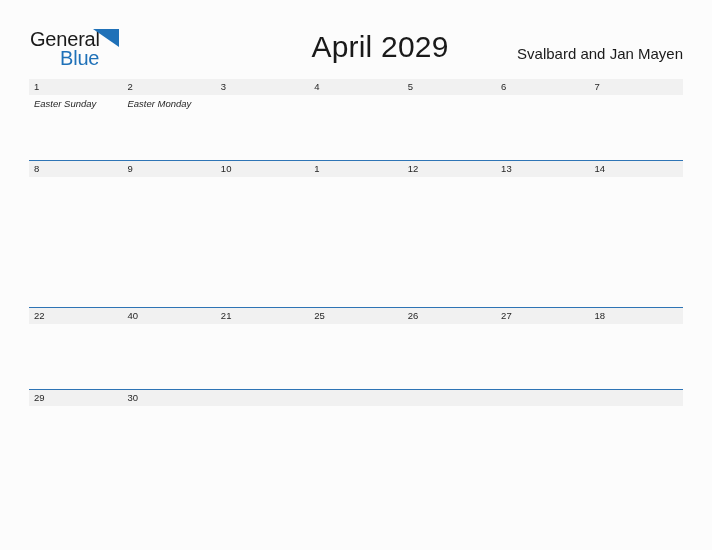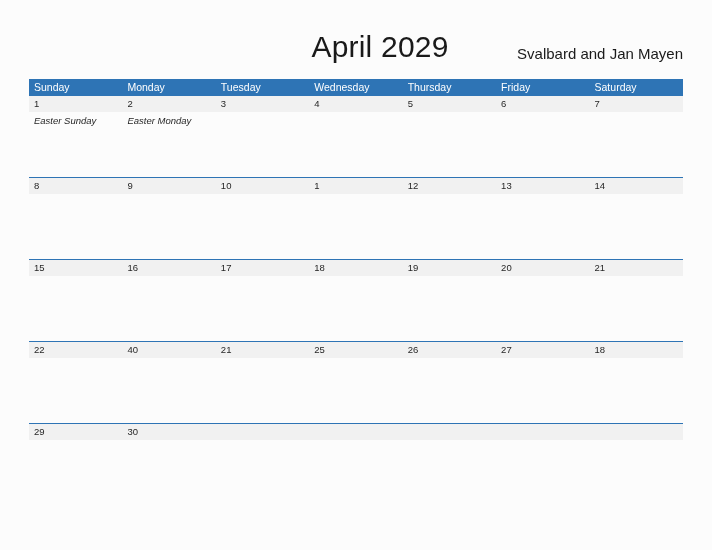--- a/index.html
+++ b/index.html
@@ -160,38 +160,38 @@
     line-height: 12px;
     white-space: nowrap;
     overflow: hidden;
   }
 </style>
 </head>
 <body>
 
 <div id="header">
 
+  <div id="logo">
+    <span id="logo-general">General</span>
+    <span id="logo-flag">
+      <svg width="28" height="22" viewBox="0 0 28 22" xmlns="http://www.w3.org/2000/svg">
+        <polygon points="0,0 26,0 26,18" fill="#1F71B8"></polygon>
+      </svg>
+    </span>
+    <span id="logo-blue">Blue</span>
+  </div>
 
   <div id="month-title">April 2029</div>
 
   <div id="locale-title">Svalbard and Jan Mayen</div>
 
 </div>
 
 <div id="calendar">
 
-  <div id="weekday-row" class="cal-row">
-    <div class="cal-cell">Sunday</div>
-    <div class="cal-cell">Monday</div>
-    <div class="cal-cell">Tuesday</div>
-    <div class="cal-cell">Wednesday</div>
-    <div class="cal-cell">Thursday</div>
-    <div class="cal-cell">Friday</div>
-    <div class="cal-cell">Saturday</div>
-  </div>
 
   <div class="week first">
     <div class="date-strip">
       <div class="cal-cell">1</div>
       <div class="cal-cell">2</div>
       <div class="cal-cell">3</div>
       <div class="cal-cell">4</div>
       <div class="cal-cell">5</div>
       <div class="cal-cell">6</div>
       <div class="cal-cell">7</div>
@@ -250,29 +250,20 @@
       <div class="cal-cell">
           <span class="event-line"></span>
         </div>
       <div class="cal-cell">
           <span class="event-line"></span>
         </div>
     </div>
   </div>
 
   <div class="week">
-    <div class="date-strip">
-      <div class="cal-cell">15</div>
-      <div class="cal-cell">16</div>
-      <div class="cal-cell">17</div>
-      <div class="cal-cell">18</div>
-      <div class="cal-cell">19</div>
-      <div class="cal-cell">20</div>
-      <div class="cal-cell">21</div>
-    </div>
     <div class="event-strip">
       <div class="cal-cell">
           <span class="event-line"></span>
         </div>
       <div class="cal-cell">
           <span class="event-line"></span>
         </div>
       <div class="cal-cell">
           <span class="event-line"></span>
         </div>

